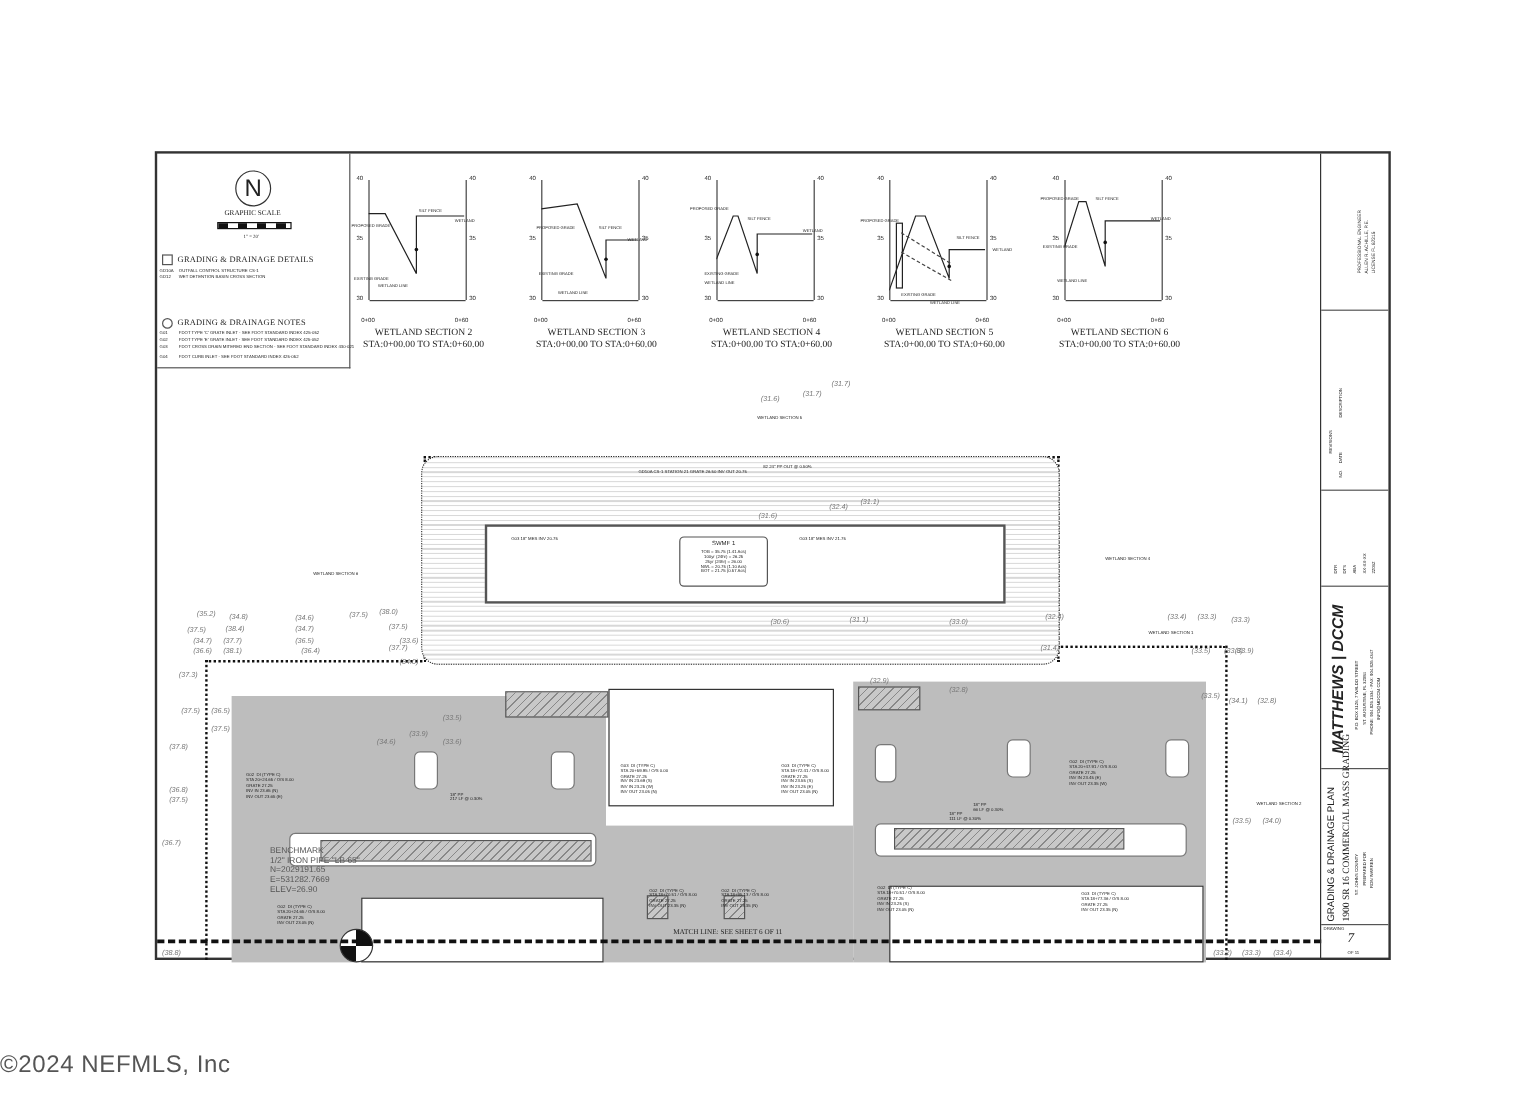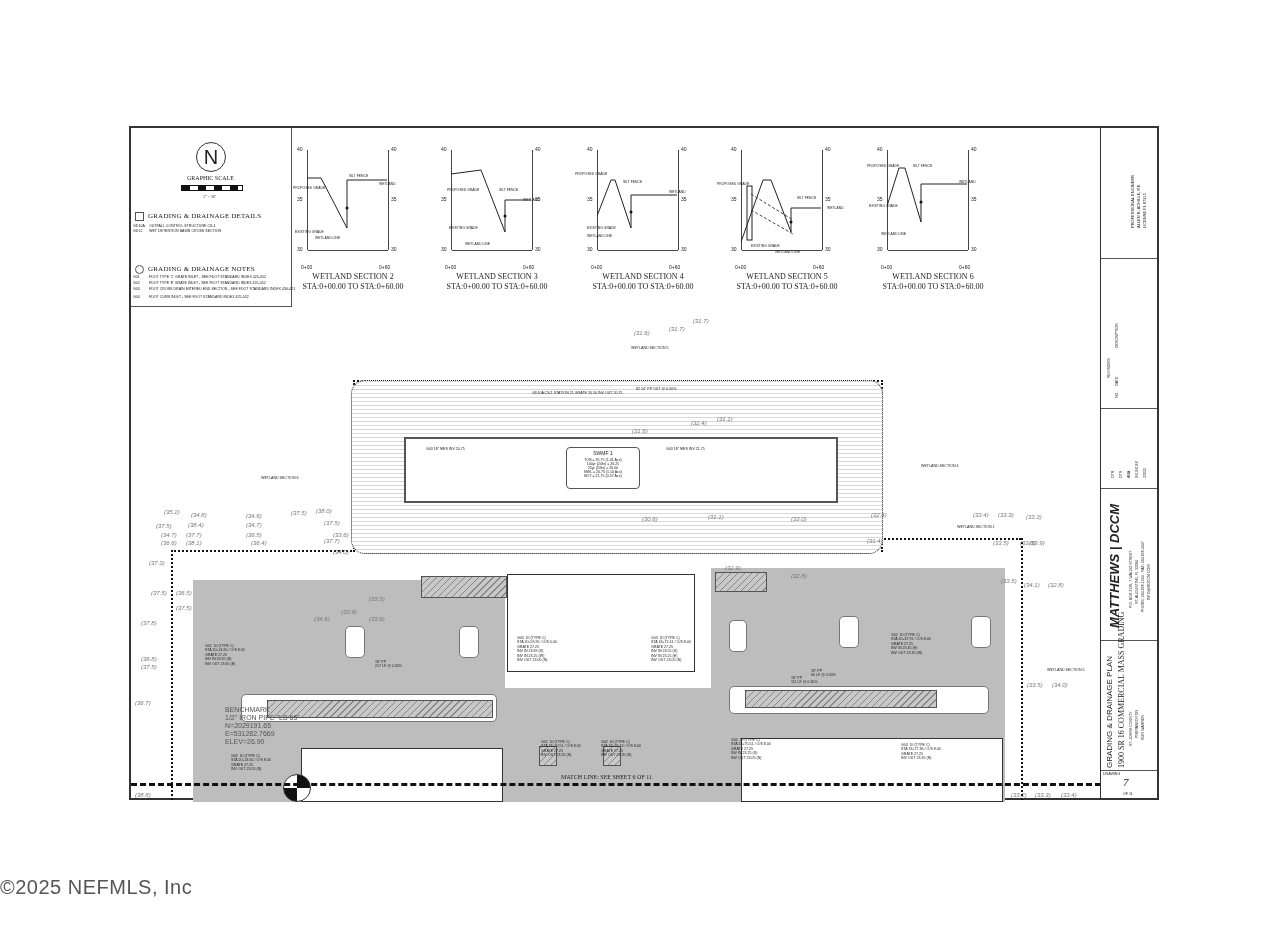--- a/index.html
+++ b/index.html
@@ -420,13 +420,13 @@
       <div class="tb-rot small" style="left:40px;top:100px;">RON WARREN</div>
     </div>
     <div class="abs" style="left:0;top:642px;width:56px;height:30px;">
       <div class="small" style="left:2px;top:2px;">DRAWING</div>
       <div class="abs" style="left:22px;top:6px;font-size:11px;font-style:italic;">7</div>
       <div class="small" style="left:22px;top:22px;">OF 11</div>
     </div>
   </div>
 </div>
 
-<div class="watermark">©2025 NEFMLS, Inc</div>
+<div class="watermark">©2024 NEFMLS, Inc</div>
 
 </body></html>

